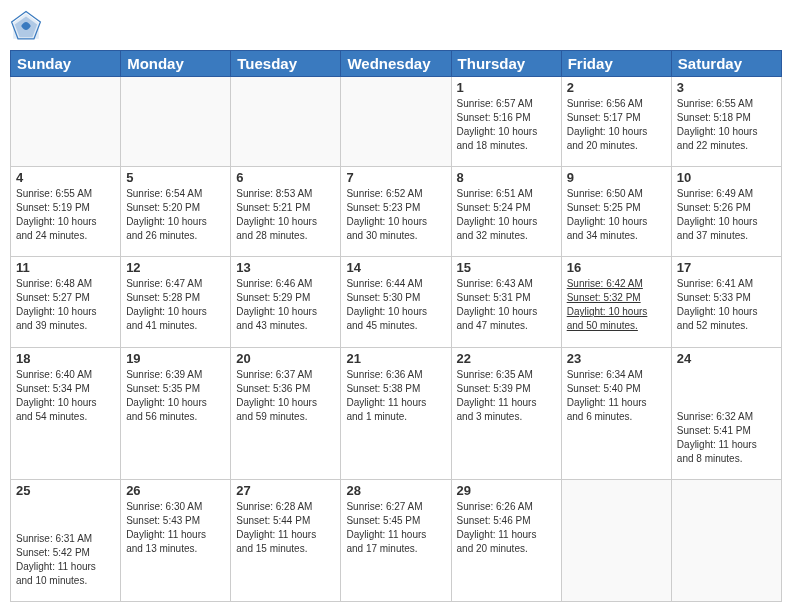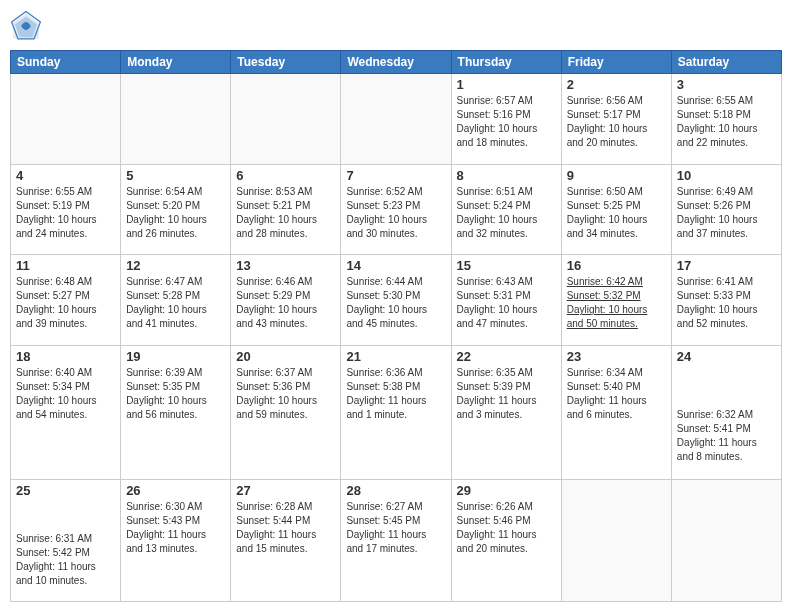--- a/index.html
+++ b/index.html
@@ -59,21 +59,21 @@
       border: 1px solid #ccc;
       border-collapse: collapse;
       width: 100%;
       table-layout: fixed;
     }
     .calendar th {
       background: #3a7abf;
       color: #fff;
       text-align: left;
       padding: 4px 6px;
-      font-size: 12px;
+      font-size: 15px;
       font-weight: bold;
       border: 1px solid #2a5a9f;
     }
     .calendar td {
       border: 1px solid #ccc;
       vertical-align: top;
       padding: 3px 5px;
       font-size: 10px;
       color: #333;
       height: 85px;

